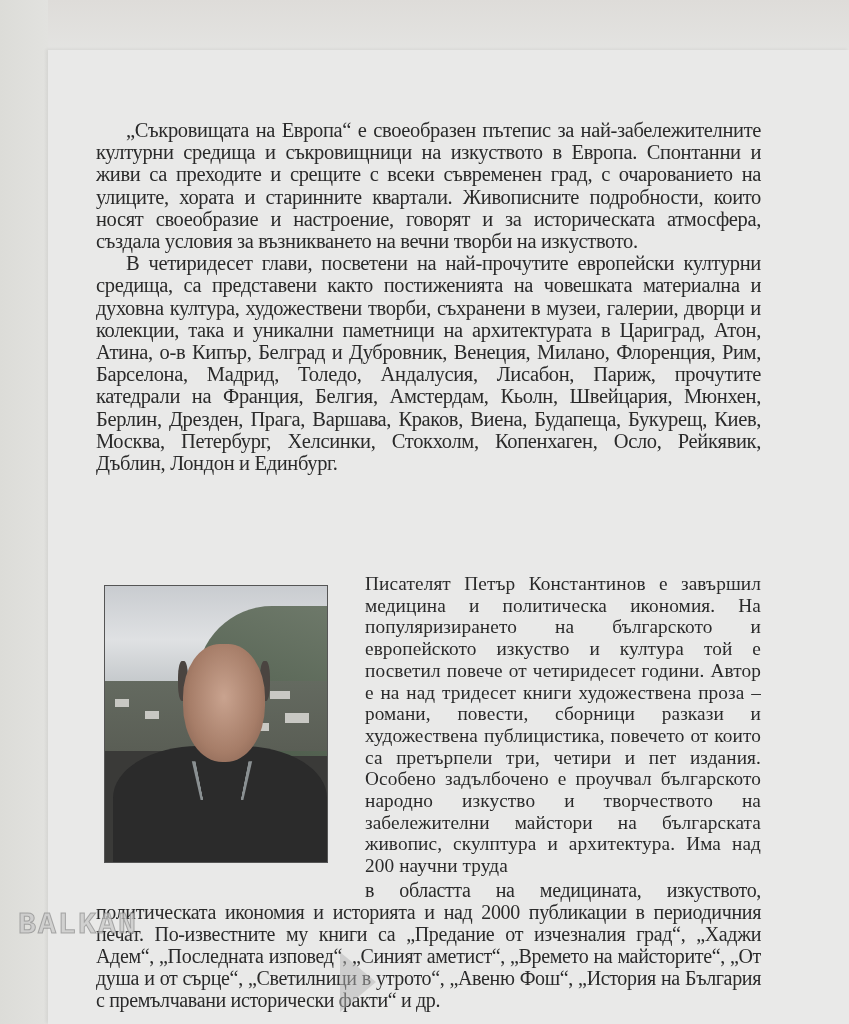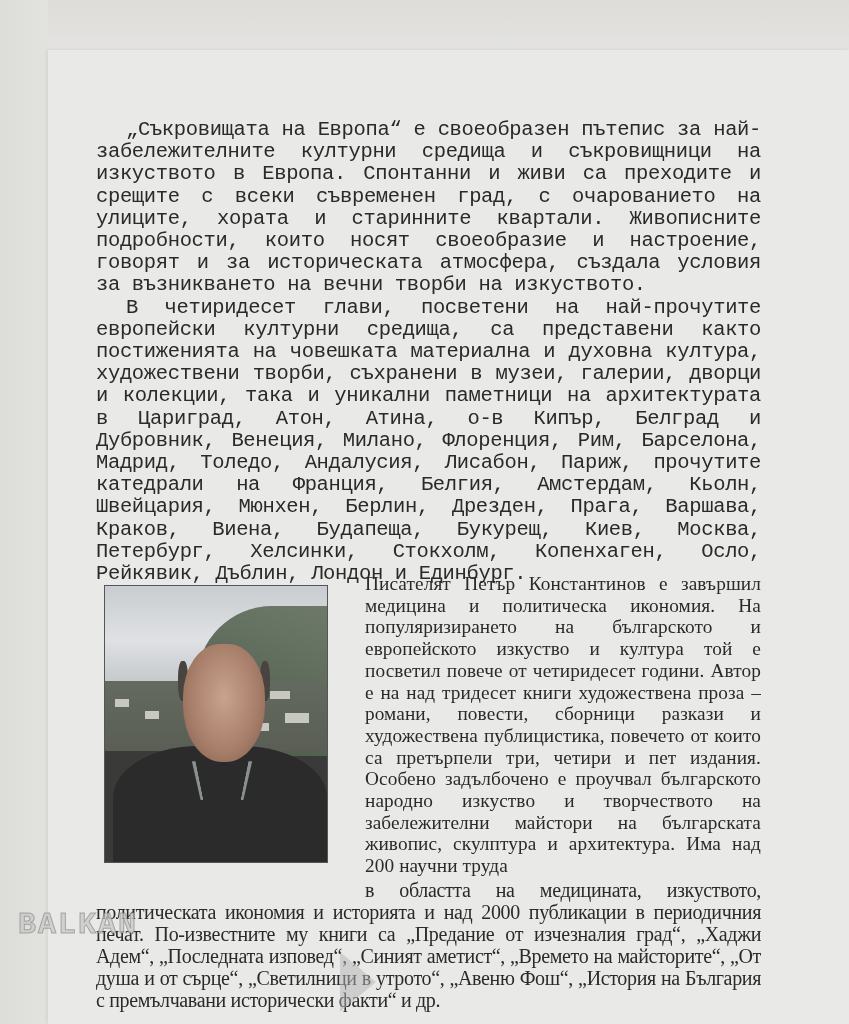--- a/index.html
+++ b/index.html
@@ -1,21 +1,21 @@
 <!DOCTYPE html>
 <html><head>
 <meta charset="utf-8">
 <style>
   html,body{margin:0;padding:0;}
   body{width:849px;height:1024px;overflow:hidden;background:#e3e3e1;position:relative;font-family:"Liberation Serif","DejaVu Serif",serif;color:#2a2a2a;}
   .backdrop-left{position:absolute;left:0;top:0;width:48px;height:1024px;background:linear-gradient(90deg,#dcdcd8,#e2e2df);}
   .backdrop-top{position:absolute;left:0;top:0;width:849px;height:55px;background:linear-gradient(180deg,#dedcd9,#e4e4e2);}
   .paper{position:absolute;left:48px;top:50px;width:801px;height:974px;background:#e9e9e8;box-shadow:-2px -1px 3px rgba(0,0,0,0.06);}
   .col-main{position:absolute;left:96px;top:119px;width:665px;font-size:20.5px;line-height:22.2px;text-align:justify;letter-spacing:-0.35px;}
-  .col-main p{margin:0;text-indent:30px;font-family:Liberation Mono, monospace;}
+  .col-main p{margin:0;text-indent:30px;}
   .photo{position:absolute;left:104px;top:585px;width:222px;height:276px;background:#3a3a38;overflow:hidden;border:1px solid #555;}
   .sky{position:absolute;left:0;top:0;width:222px;height:120px;background:linear-gradient(180deg,#c9ccd0 0%,#dfe1e3 45%,#b7bcbf 100%);}
   .hill{position:absolute;right:-20px;top:20px;width:150px;height:150px;border-radius:50% 0 0 0;background:linear-gradient(200deg,#6f7a6b,#4b5a49);}
   .town{position:absolute;left:0;top:95px;width:222px;height:70px;background:linear-gradient(180deg,#646a60,#5a5e55);}
   .house{position:absolute;background:#c8c8c3;width:14px;height:8px;}
   .head{position:absolute;left:78px;top:58px;width:82px;height:118px;border-radius:45% 45% 48% 48%;background:radial-gradient(ellipse at 50% 45%,#c9a38f 0%,#a67d68 60%,#7d5b4b 100%);}
   .hair-l{position:absolute;left:73px;top:75px;width:10px;height:40px;background:#4a4440;border-radius:40%;}
   .hair-r{position:absolute;left:155px;top:75px;width:10px;height:40px;background:#4a4440;border-radius:40%;}
   .body-sweater{position:absolute;left:8px;top:160px;width:214px;height:130px;background:#2b2b2b;border-radius:40% 40% 0 0;}
   .collar{position:absolute;left:92px;top:178px;width:44px;height:40px;border-left:3px solid #8a9092;border-right:3px solid #8a9092;transform:perspective(40px) rotateX(-20deg);}

